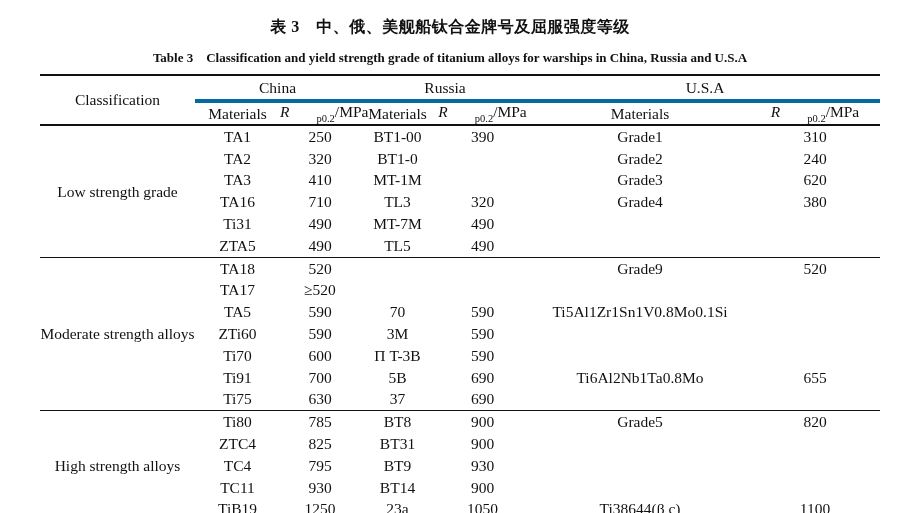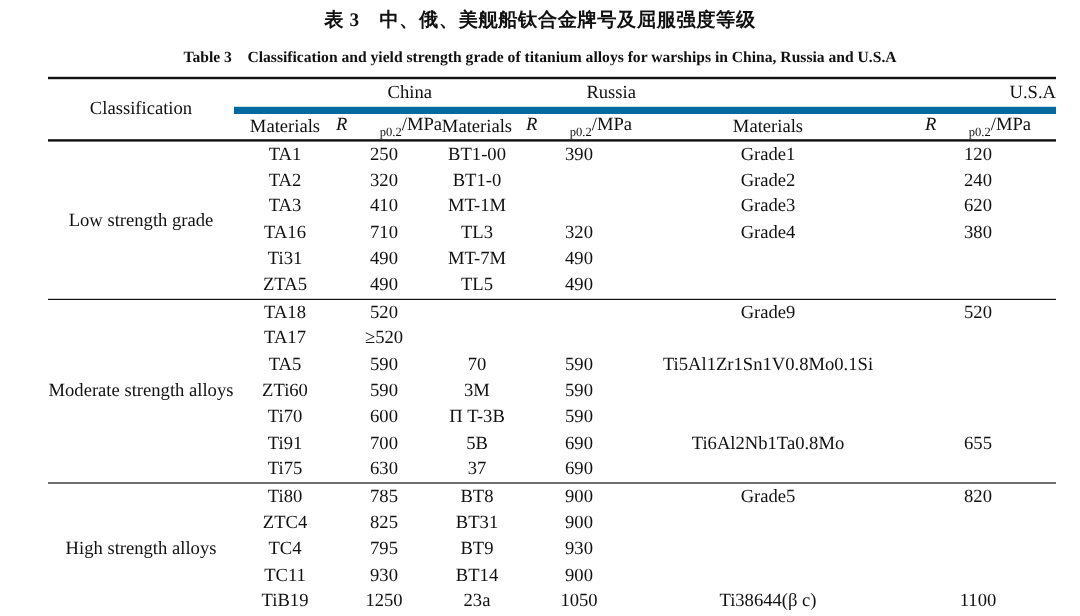--- a/index.html
+++ b/index.html
@@ -3,35 +3,35 @@
 <meta charset="utf-8">
 <style>
   html,body{margin:0;padding:0;}
   body{
     width:900px;height:513px;background:#ffffff;color:#111;
     font-family:"Liberation Serif","DejaVu Serif",serif;
     overflow:hidden;
   }
   .title-cn{
     text-align:center;font-weight:bold;font-size:16px;
-    padding-top:7px;letter-spacing:.5px;
+    padding-top:17px;letter-spacing:.5px;
   }
   .title-en{
     text-align:center;font-weight:bold;font-size:13px;
     margin-top:11px;
   }
   table.alloy{
     border-collapse:collapse;table-layout:fixed;
     width:840px;margin:7px 0 0 40px;
     border-top:2.5px solid #111;
   }
   th,td{padding:0;font-weight:normal;font-size:15.5px;text-align:center;vertical-align:middle;}
   thead tr.row1 th{height:23px;}
   thead tr.row2 th{height:21px;}
-  th.country{border-bottom:6px solid #0369a1;text-align:right;}
+  th.country{border-bottom:4px solid #0369a1;}
   th.cls-h,thead tr.row2 th{border-bottom:2.5px solid #111;}
   tbody td{height:21.8px;}
   td.cls{vertical-align:middle;line-height:1.25;}
   tr.group-start td{border-top:1.2px solid #111;}
   i.rsym{font-style:italic;}
   sub.rsub{font-size:10.5px;margin-left:27px;}
   tr.rule-row td{height:7px;vertical-align:top;border:none;}
   tr.rule-row .seg{height:2.5px;background:#111;margin:2px 4px 0 4px;}
 </style>
 </head>
@@ -68,21 +68,21 @@
       </tr>
     </thead>
     <tbody id="table-body">
         <tr>
           <td class="cls" rowspan="6">Low strength grade</td>
           <td>TA1</td>
           <td>250</td>
           <td>BT1-00</td>
           <td>390</td>
           <td>Grade1</td>
-          <td>120</td>
+          <td>310</td>
         </tr>
         <tr>
           <td>TA2</td>
           <td>320</td>
           <td>BT1-0</td>
           <td></td>
           <td>Grade2</td>
           <td>240</td>
         </tr>
         <tr>

